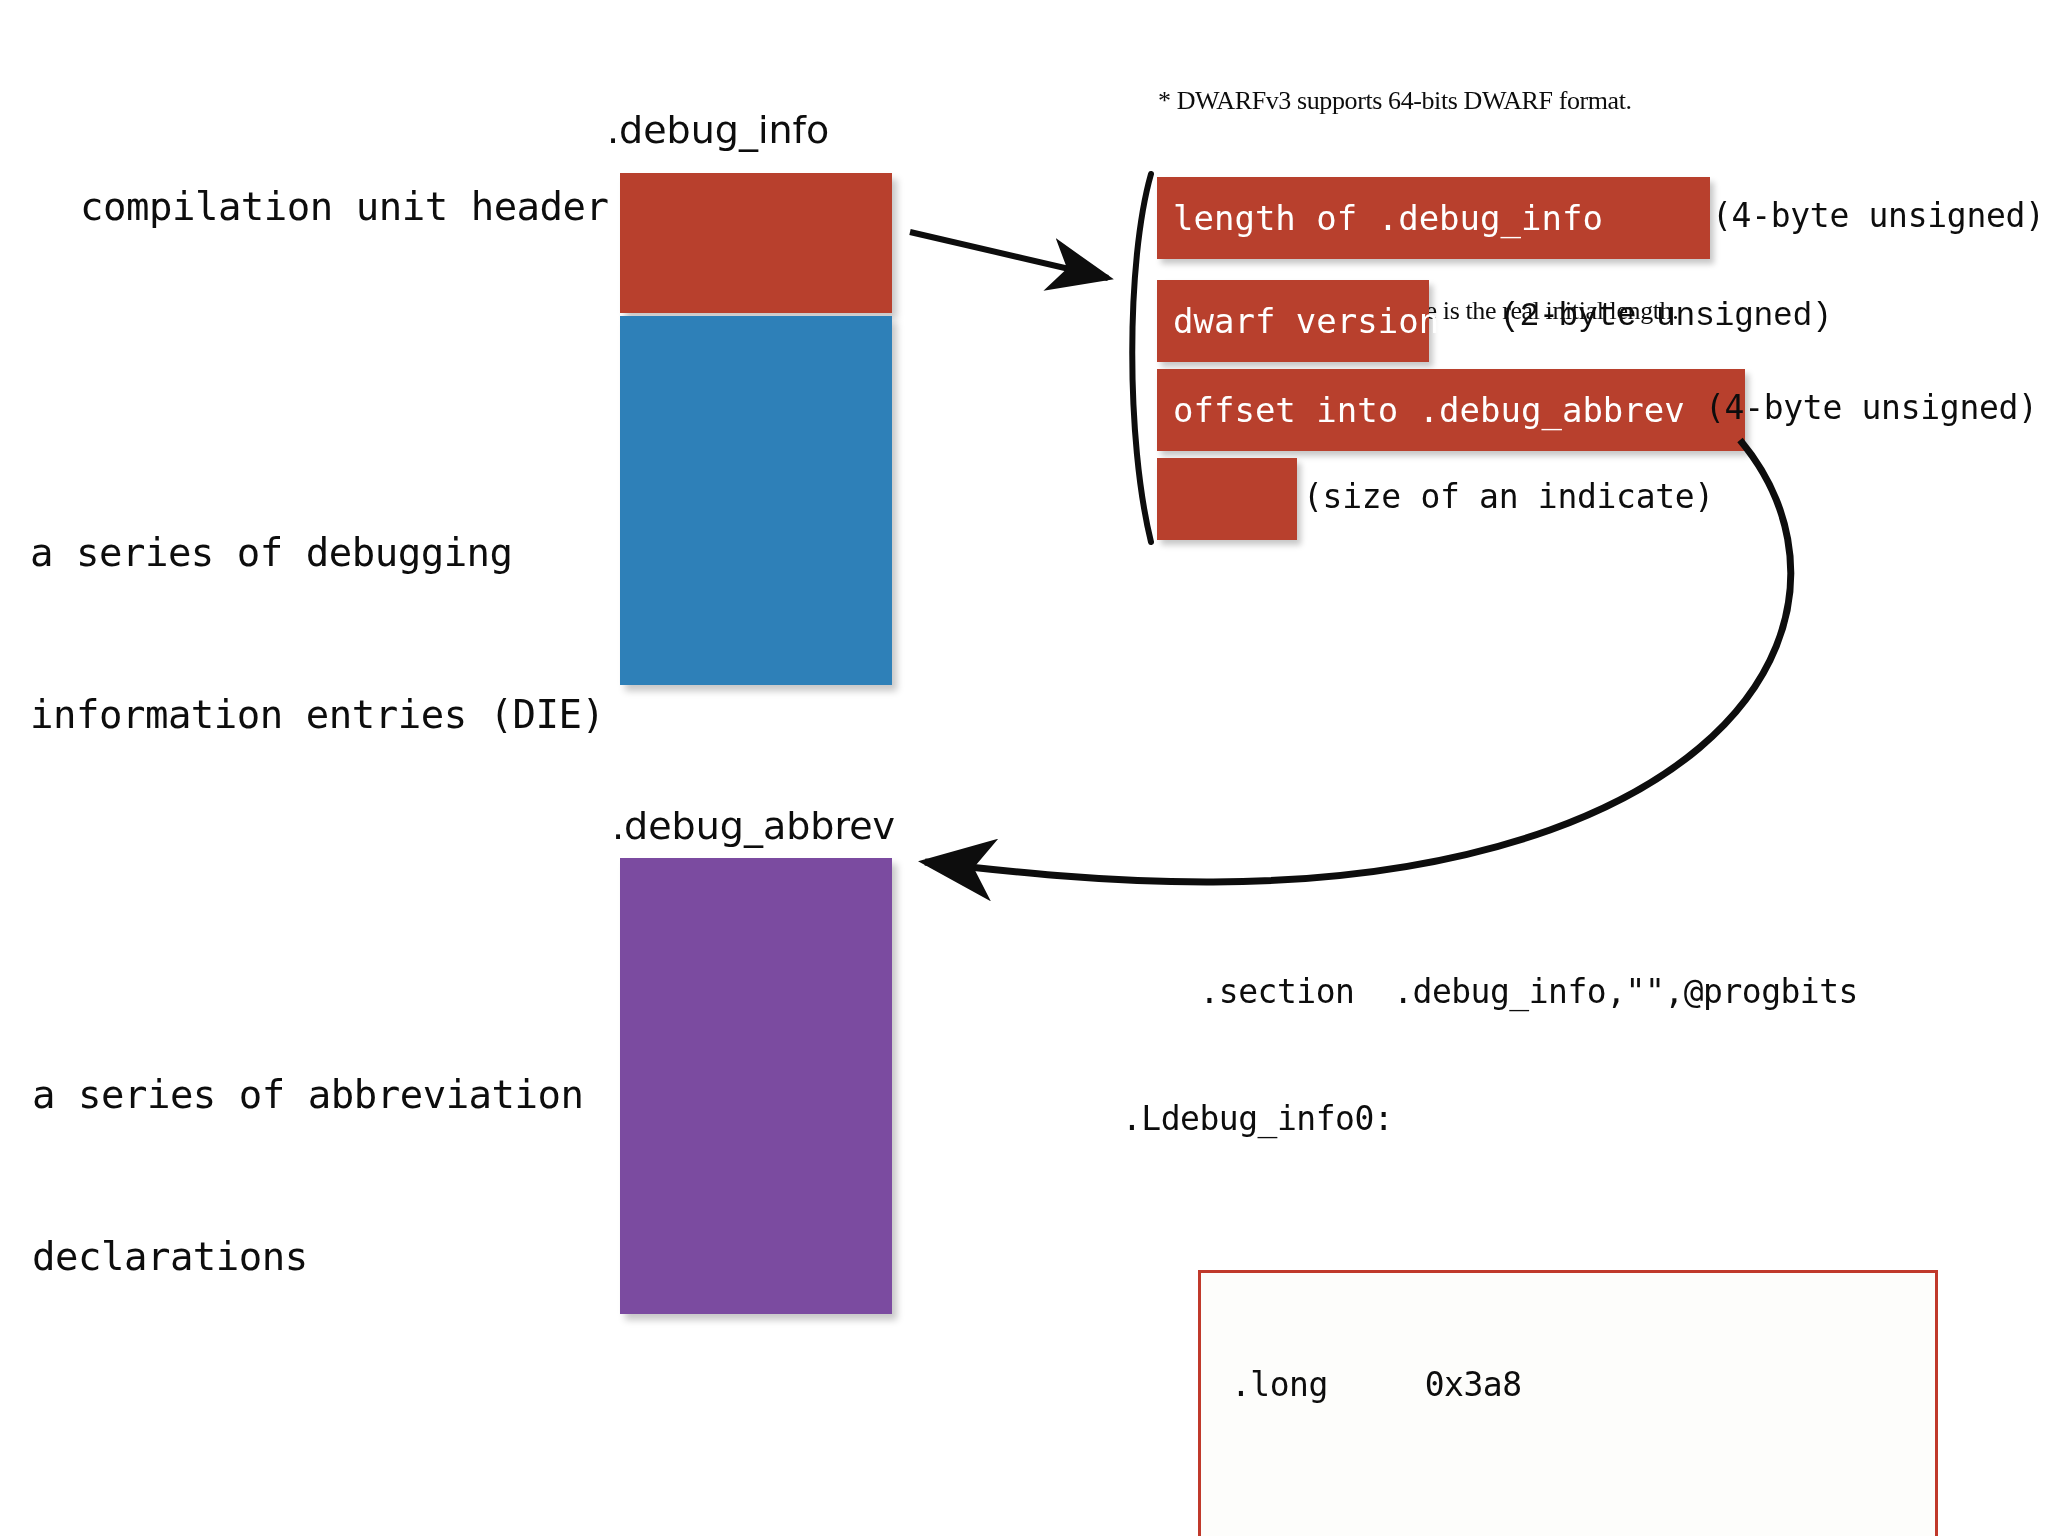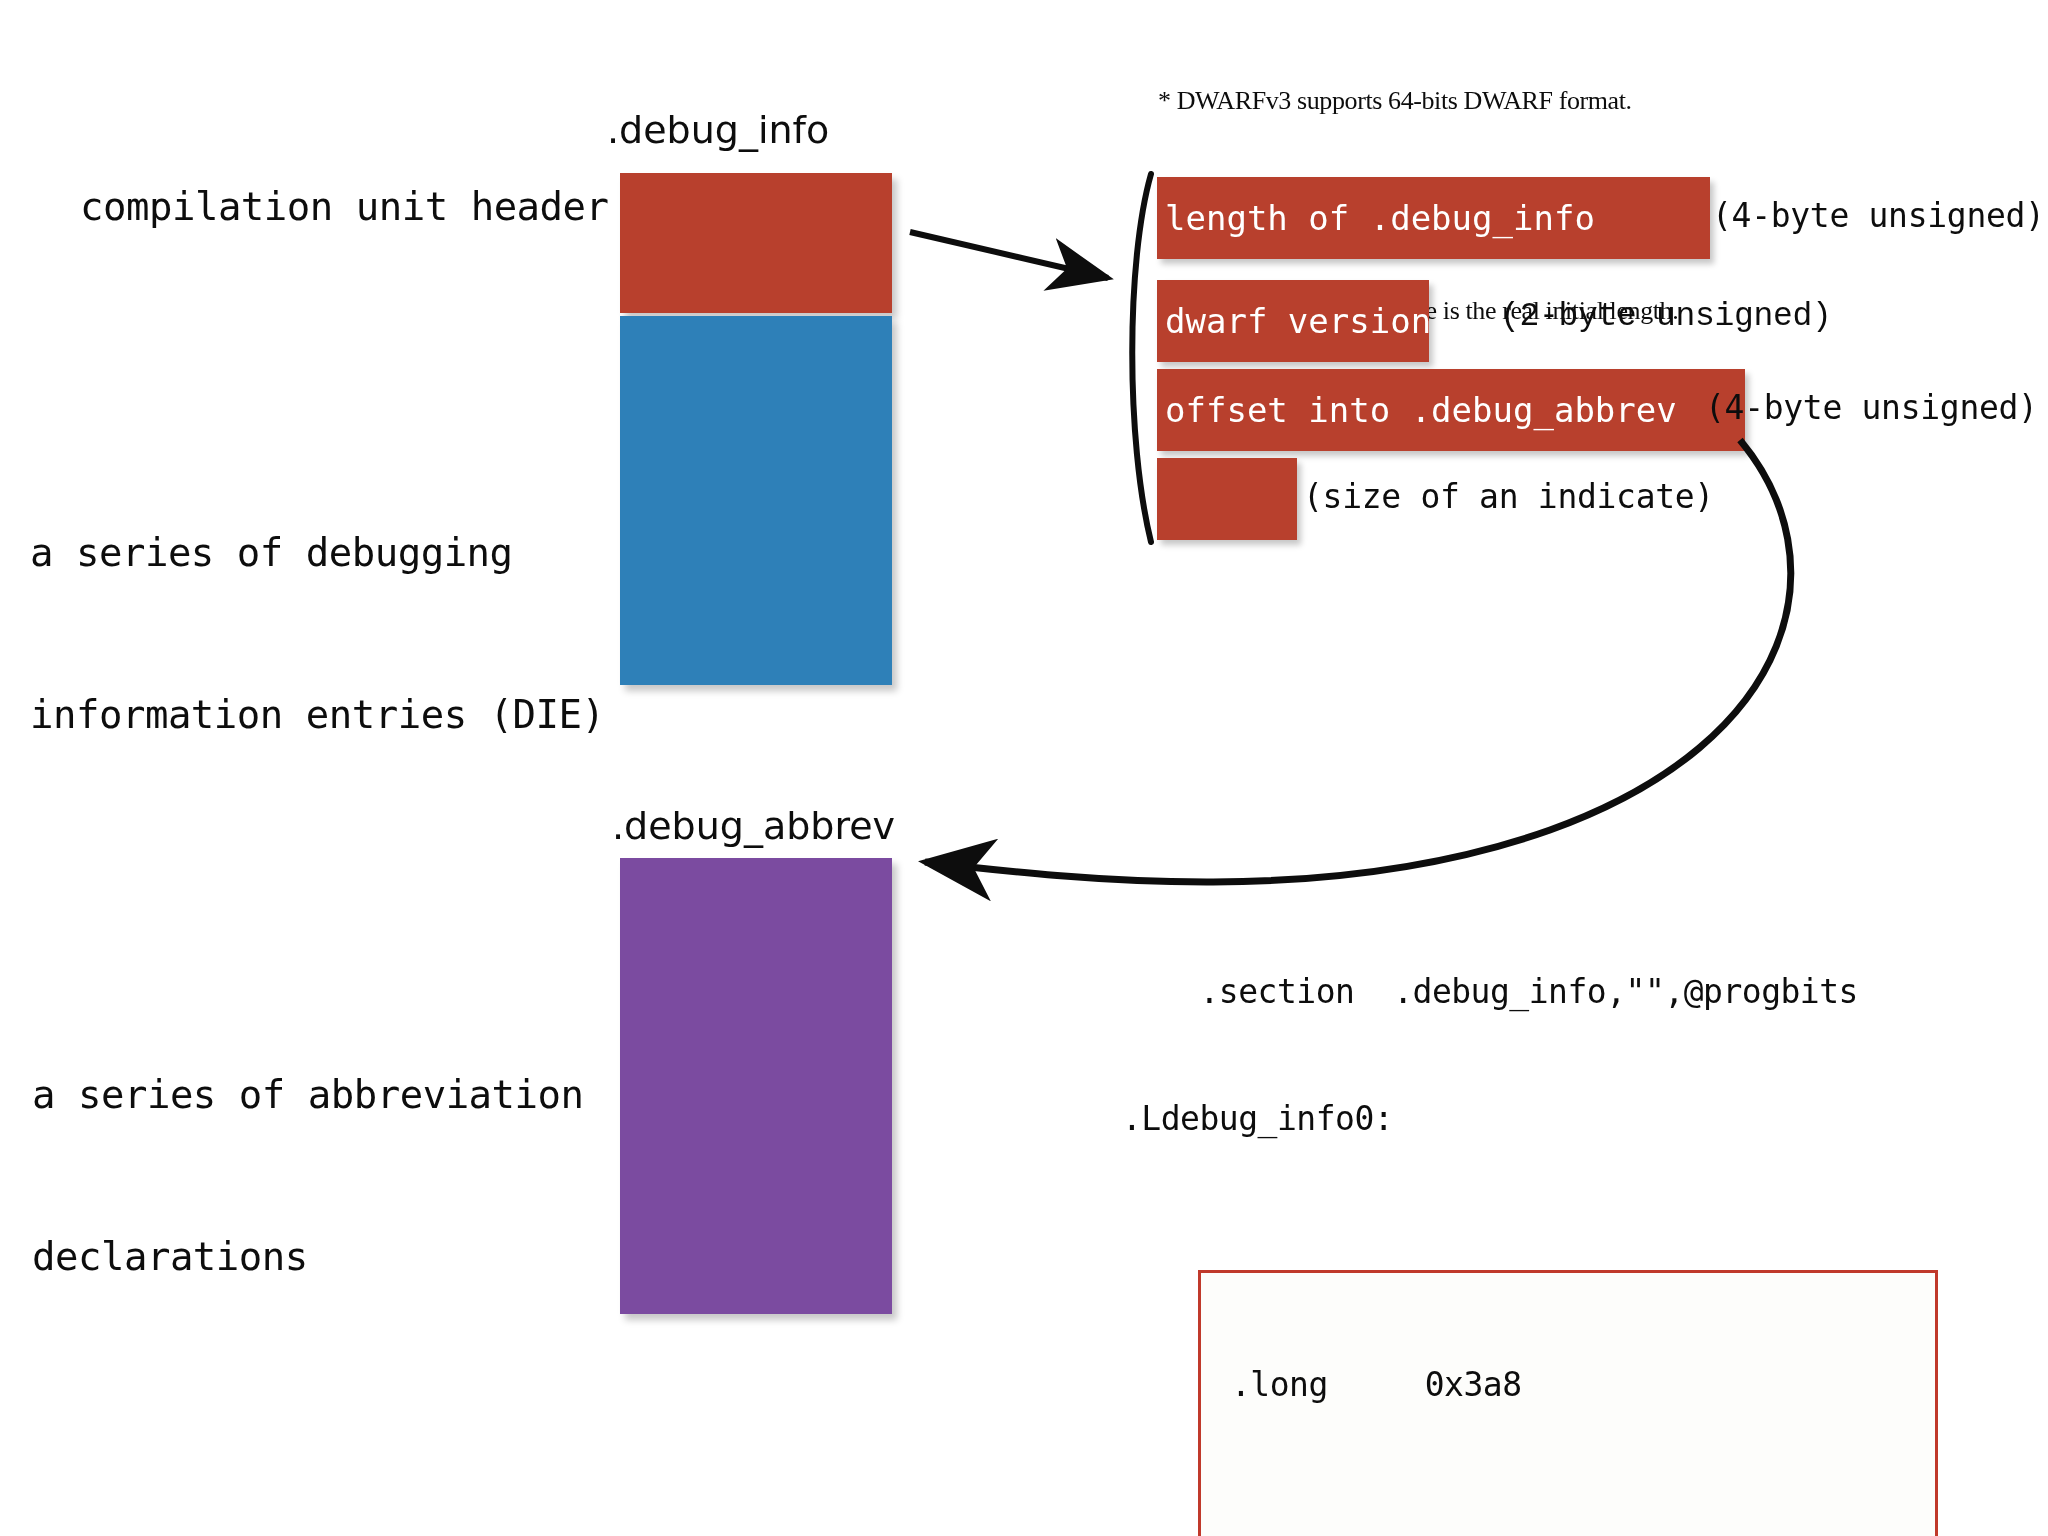--- a/index.html
+++ b/index.html
@@ -74,21 +74,21 @@
   }
 
   
   .field-box {
     position: absolute;
     box-shadow: 4px 5px 6px rgba(0,0,0,0.22);
     color: #ffffff;
     font-size: 34px;
     display: flex;
     align-items: center;
-    padding-left: 8px;
+    padding-left: 16px;
     box-sizing: border-box;
     letter-spacing: 0px;
     white-space: pre;
   }
   #fb-length  { left: 1157px; top: 177px;  width: 553px; height: 82px; }
   #fb-version { left: 1157px; top: 280px;  width: 272px; height: 82px; }
   #fb-offset  { left: 1157px; top: 369px;  width: 588px; height: 82px; }
   #fb-addr    { left: 1157px; top: 458px;  width: 140px; height: 82px; }
 
   .field-note {

